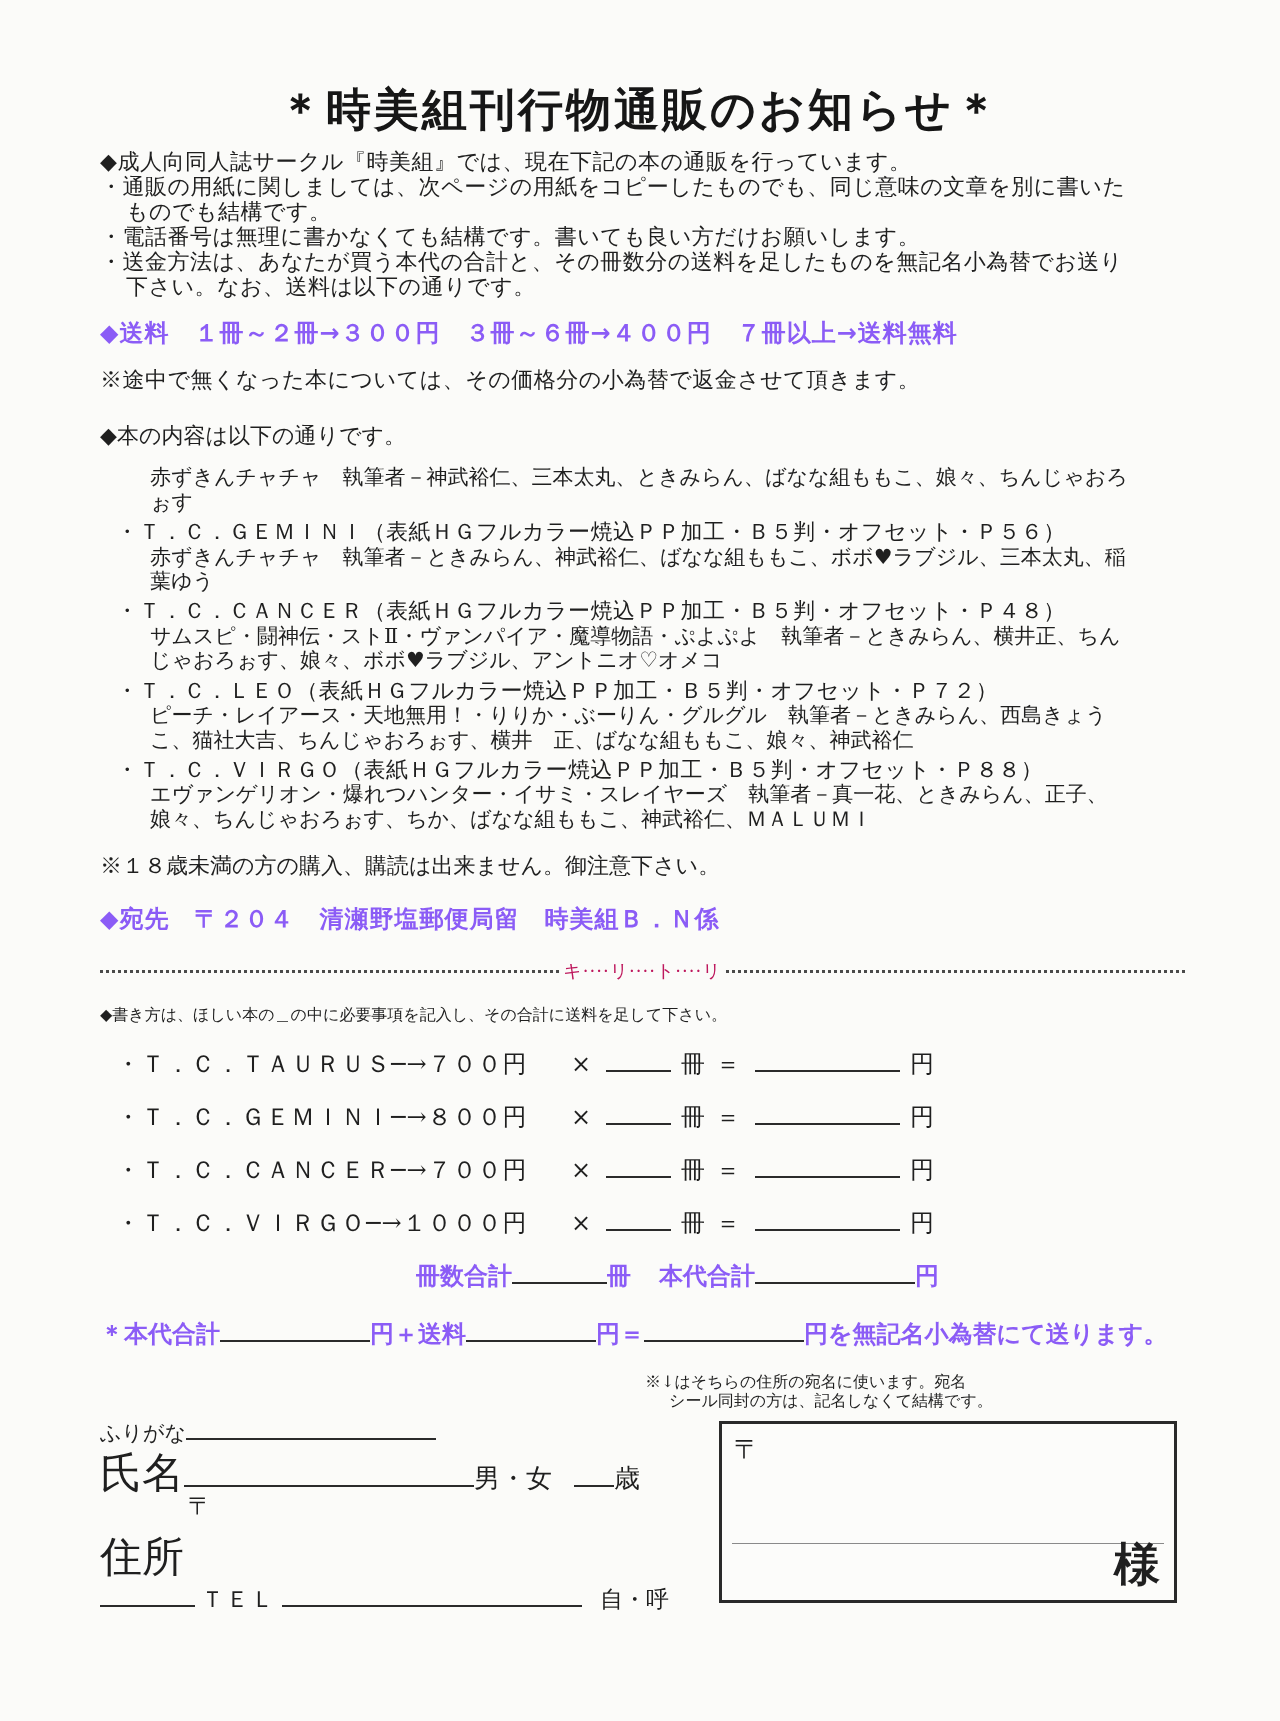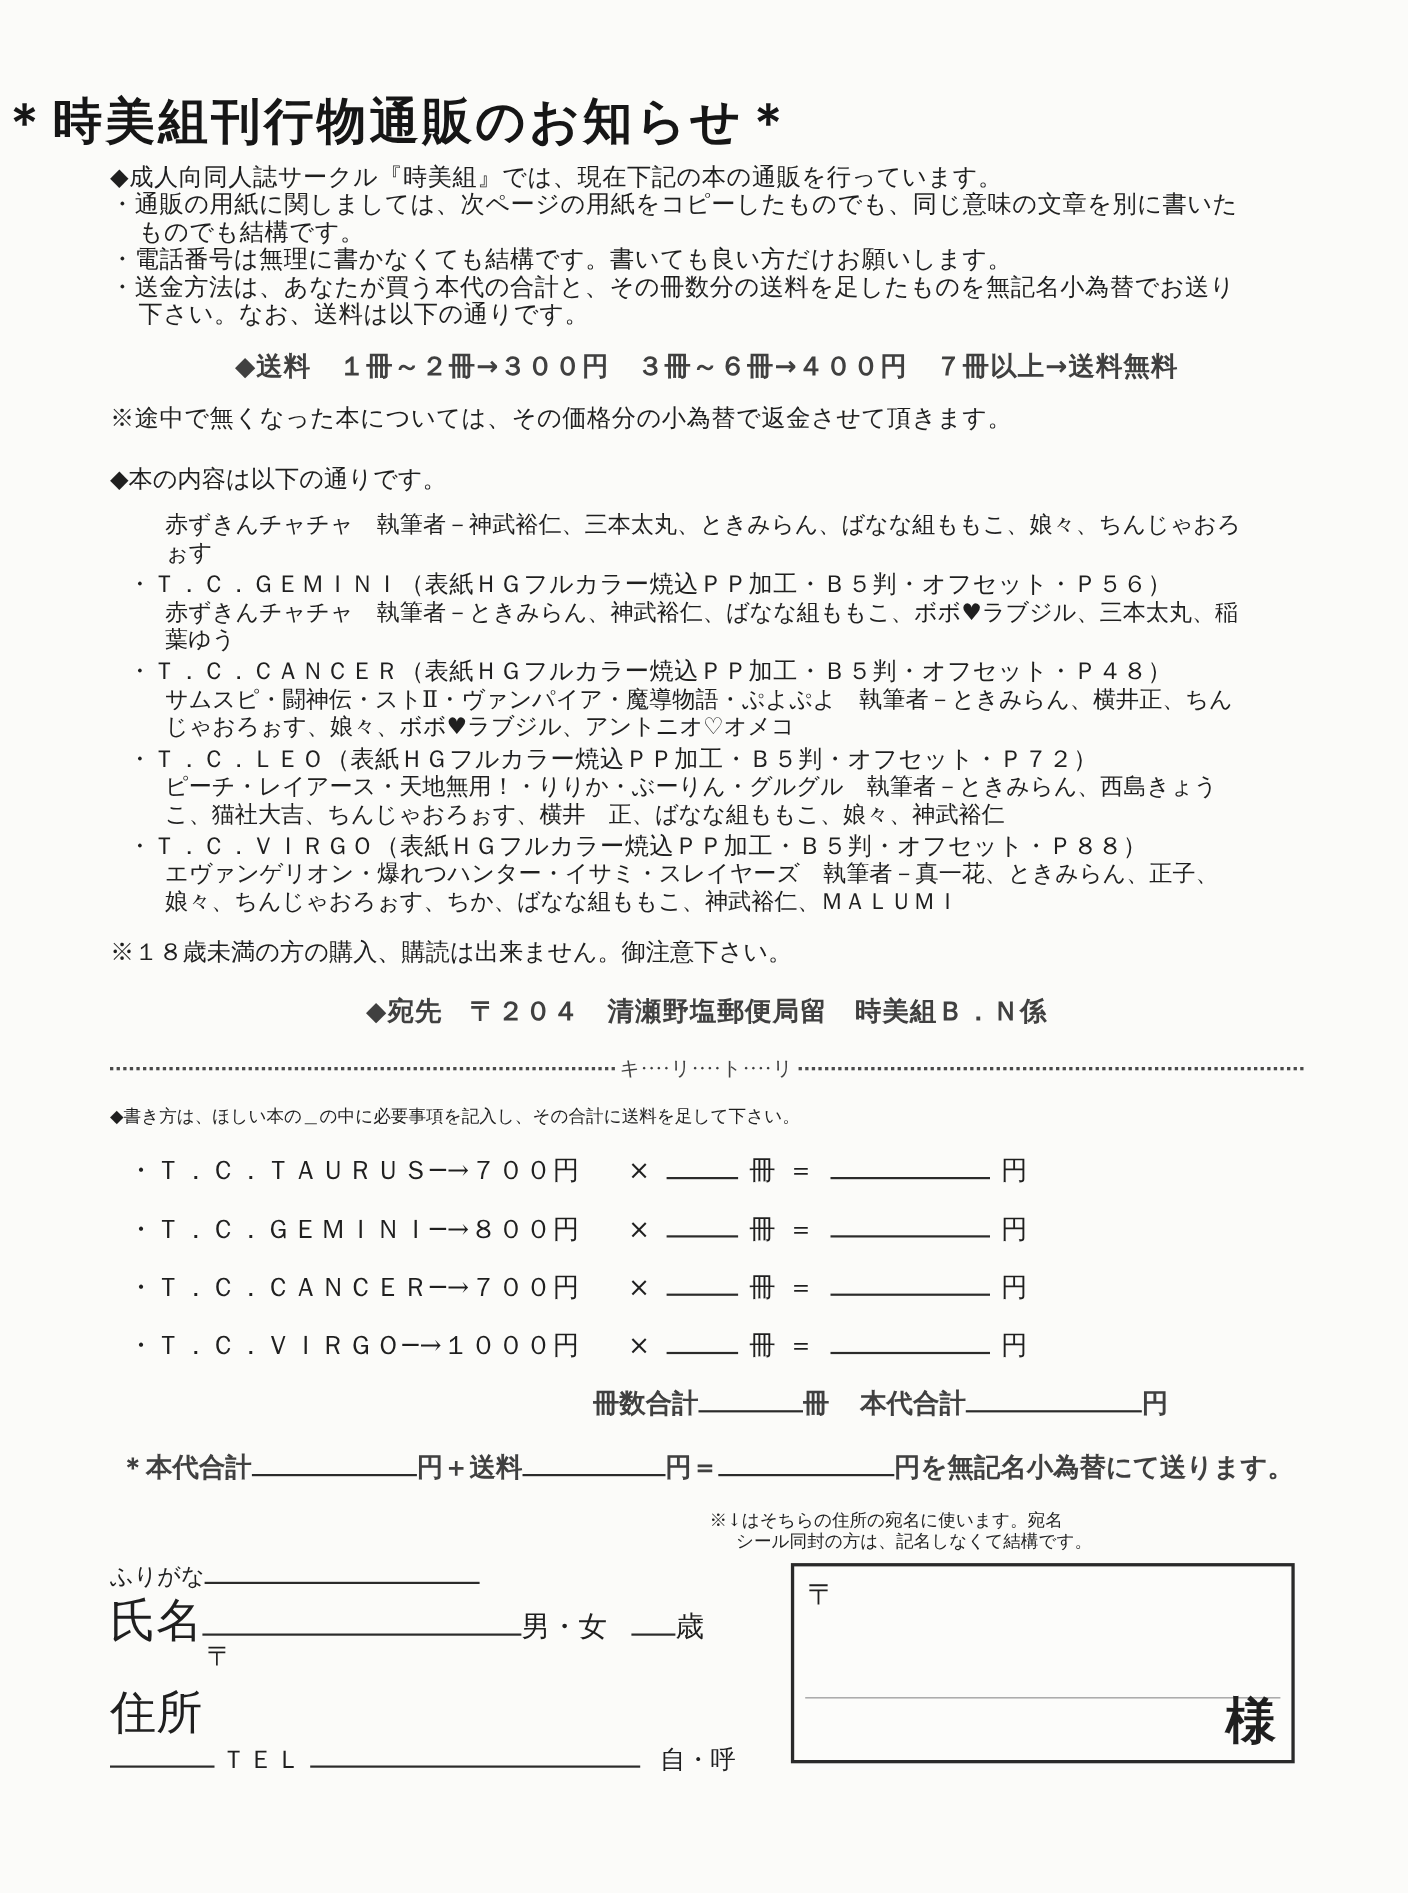--- a/index.html
+++ b/index.html
@@ -10,46 +10,47 @@
     color:#1f1f1f;
   }
   .page{
     position:relative;
     width:1280px;height:1721px;
     background:#fbfbf9;
     overflow:hidden;
   }
   .title{
     padding-top:80px;
+    text-align:center;
     font-size:45px;
     font-weight:bold;
     letter-spacing:3px;
     color:#161616;
   }
   .body-col{ margin:0 95px 0 100px; }
   .intro{ margin-top:9px; font-size:22px; line-height:1.14; letter-spacing:0.5px; }
   .intro .line{ white-space:nowrap; }
   .intro .cont{ padding-left:26px; }
-  .gothic{ font-family:"DejaVu Sans","Liberation Sans",sans-serif; font-weight:bold; color:#404040;text-align:center; }
+  .gothic{ font-family:"DejaVu Sans","Liberation Sans",sans-serif; font-weight:bold; color:#8b5cf6; }
   .shipping{ margin-top:18px; font-size:24px; letter-spacing:1px; }
   .refund{ margin-top:16px; font-size:22px; letter-spacing:0.5px; }
   .contents-header{ margin-top:26px; font-size:22px; }
   .books{ margin-top:14px; margin-left:16px; font-size:22px; line-height:1.16; }
   .book{ margin-bottom:5px; }
   .book-title{ letter-spacing:0.5px; }
   .book-desc{ padding-left:34px; font-size:21px; max-width:990px; }
   .age-note{ margin-top:20px; font-size:22px; }
   .addressee{ margin-top:22px; font-size:24px; letter-spacing:1px; }
   .cutline{
     margin-top:26px;
     display:flex; align-items:center;
     height:20px;
   }
   .cutline .dots{ flex:1; border-bottom:3px dotted #4a4a4a; height:0; }
-  .cutline .cutlabel{ padding:0 4px; font-size:18px; color:#404040; letter-spacing:1px;text-align:center; }
+  .cutline .cutlabel{ padding:0 4px; font-size:18px; color:#be185d; letter-spacing:1px;text-align:center; }
   .howto{ margin-top:24px; font-size:16px; }
   .blank{
     display:inline-block;
     border-bottom:2px solid #2b2b2b;
     height:1em;
     vertical-align:baseline;
   }
   .w40{width:40px;} .w65{width:65px;} .w95{width:95px;} .w130{width:130px;}
   .w145{width:145px;} .w150{width:150px;} .w160{width:160px;}
   .w250{width:250px;} .w290{width:290px;} .w300{width:300px;}

